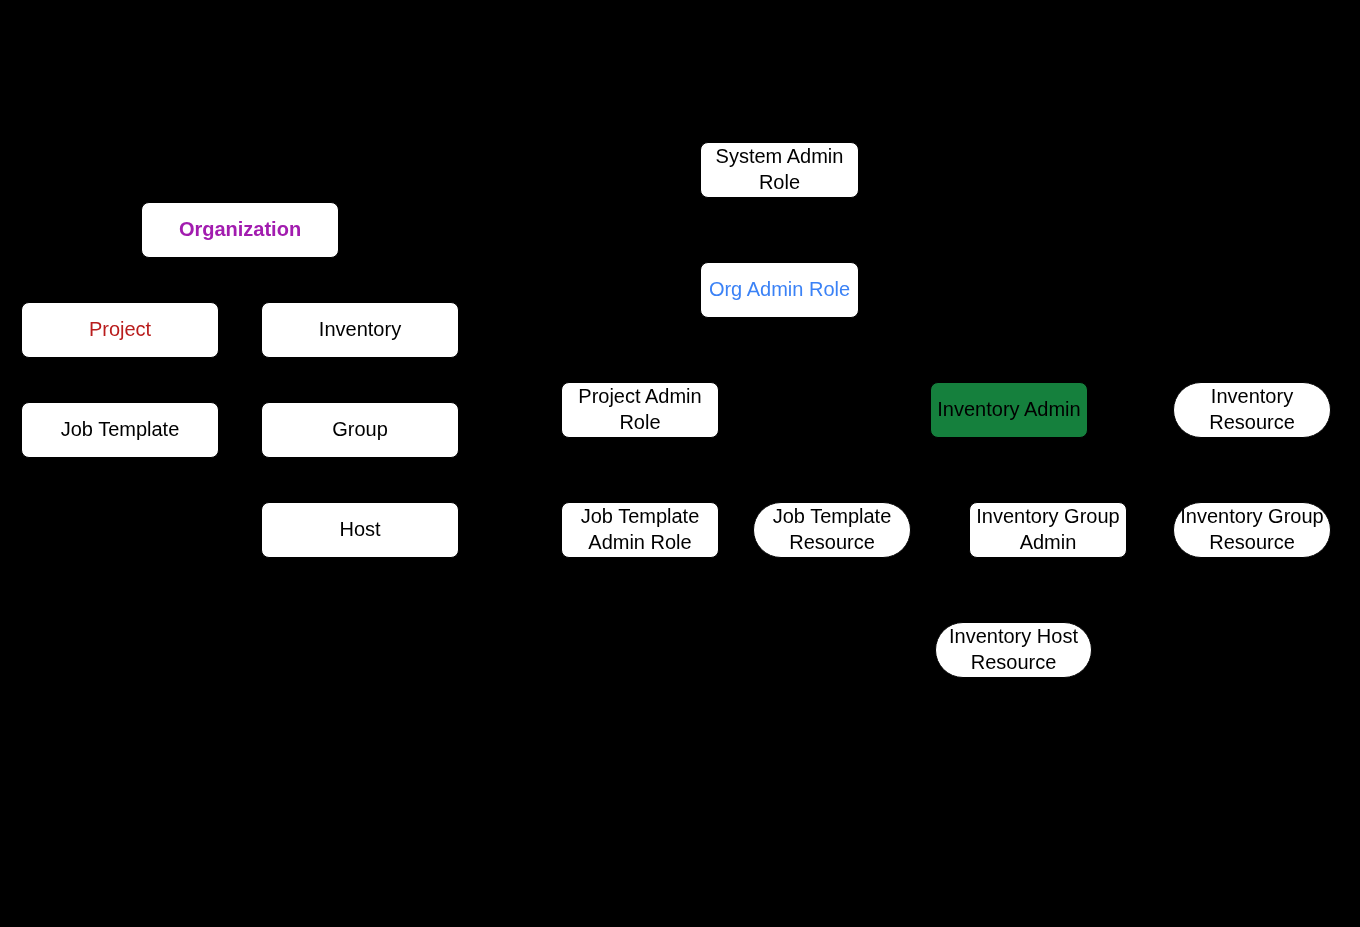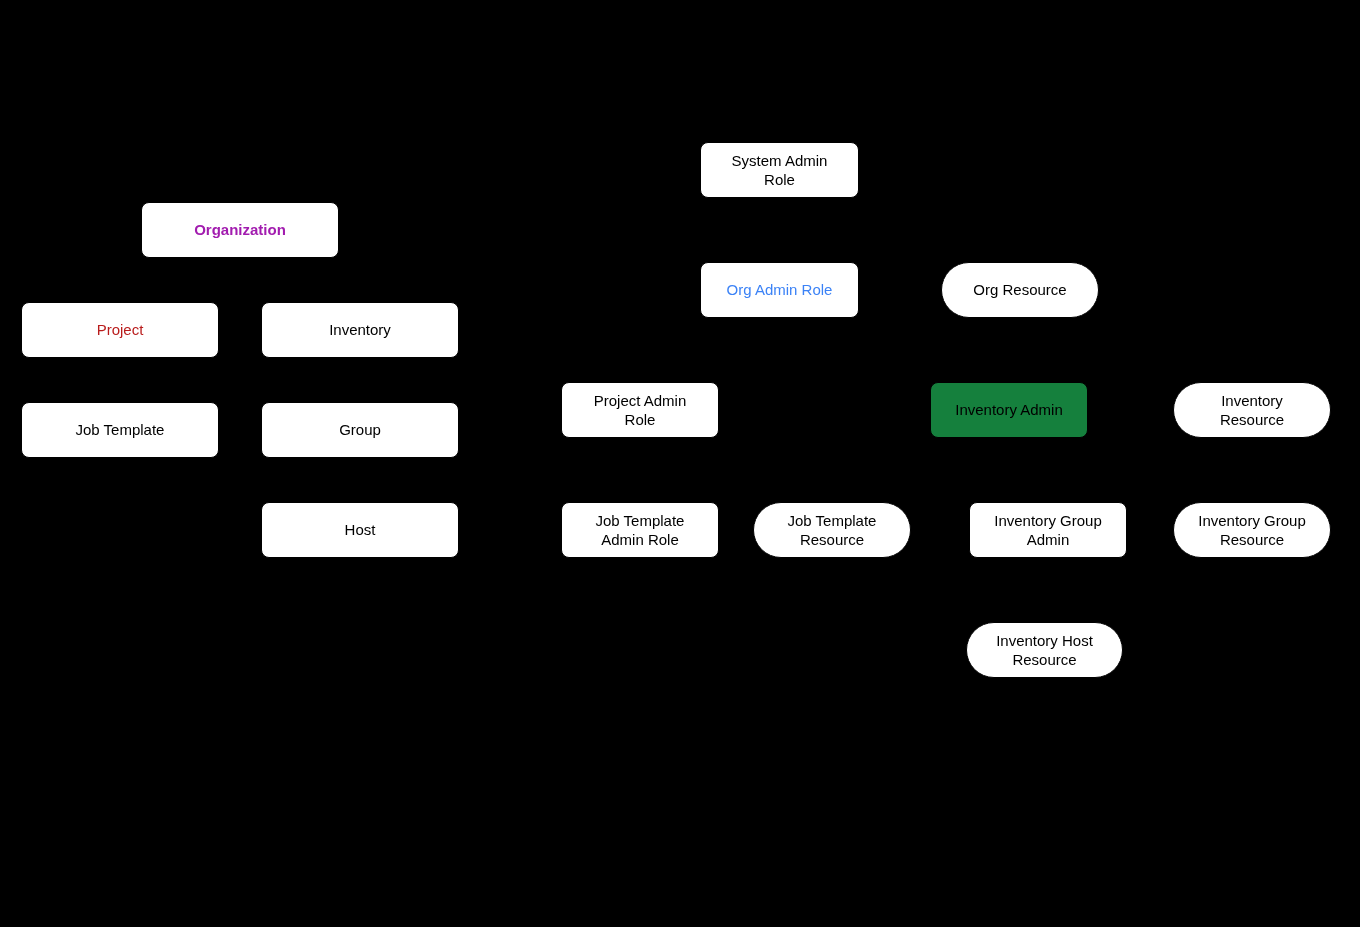--- a/index.html
+++ b/index.html
@@ -17,50 +17,49 @@
   }
   .node {
     position: absolute;
     box-sizing: border-box;
     background: #ffffff;
     color: #000000;
     display: flex;
     align-items: center;
     justify-content: center;
     text-align: center;
-    font-size: 15px;
+    font-size: 20px;
     line-height: 1.28;
     white-space: pre-line;
     border: 1px solid #000000;
   }
   .node.rect { border-radius: 8px; }
   .node.pill { border-radius: 28px; }
 </style>
 </head>
 <body>
 
 <div id="diagram-canvas" style="background: rgb(0, 0, 0);">
     <div class="node rect" style="left: 141px; top: 202px; width: 198px; height: 56px; background: rgb(255, 255, 255); color: #a21caf; font-weight: bold;">Organization</div>
     <div class="node rect" style="left: 21px; top: 302px; width: 198px; height: 56px; background: rgb(255, 255, 255); color: #b91c1c;">Project</div>
     <div class="node rect" style="left: 261px; top: 302px; width: 198px; height: 56px; background: rgb(255, 255, 255); color: rgb(0, 0, 0);">Inventory</div>
     <div class="node rect" style="left: 21px; top: 402px; width: 198px; height: 56px; background: rgb(255, 255, 255); color: rgb(0, 0, 0);">Job Template</div>
     <div class="node rect" style="left: 261px; top: 502px; width: 198px; height: 56px; background: rgb(255, 255, 255); color: rgb(0, 0, 0);">Host</div>
     <div class="node rect" style="left: 261px; top: 402px; width: 198px; height: 56px; background: rgb(255, 255, 255); color: rgb(0, 0, 0);">Group</div>
     <div class="node rect" style="left: 700px; top: 142px; width: 159px; height: 56px; background: rgb(255, 255, 255); color: rgb(0, 0, 0);">System Admin
 Role</div>
     <div class="node rect" style="left: 700px; top: 262px; width: 159px; height: 56px; background: rgb(255, 255, 255); color: #3b82f6;">Org Admin Role</div>
-    <div class="node pill" style="left: 941px; top: 262px; width: 158px; height: 56px; background: rgb(255, 255, 255); color: rgb(0, 0, 0);">Org Resource</div>
     <div class="node rect" style="left: 561px; top: 382px; width: 158px; height: 56px; background: rgb(255, 255, 255); color: rgb(0, 0, 0);">Project Admin
 Role</div>
     <div class="node rect" style="left: 930px; top: 382px; width: 158px; height: 56px; background: #15803d; color: rgb(0, 0, 0);">Inventory Admin</div>
     <div class="node pill" style="left: 1173px; top: 382px; width: 158px; height: 56px; background: rgb(255, 255, 255); color: rgb(0, 0, 0);">Inventory
 Resource</div>
     <div class="node rect" style="left: 561px; top: 502px; width: 158px; height: 56px; background: rgb(255, 255, 255); color: rgb(0, 0, 0);">Job Template
 Admin Role</div>
     <div class="node pill" style="left: 753px; top: 502px; width: 158px; height: 56px; background: rgb(255, 255, 255); color: rgb(0, 0, 0);">Job Template
 Resource</div>
     <div class="node rect" style="left: 969px; top: 502px; width: 158px; height: 56px; background: rgb(255, 255, 255); color: rgb(0, 0, 0);">Inventory Group
 Admin</div>
     <div class="node pill" style="left: 1173px; top: 502px; width: 158px; height: 56px; background: rgb(255, 255, 255); color: rgb(0, 0, 0);">Inventory Group
 Resource</div>
-    <div class="node pill" style="left: 966px; top: 622px; width: 157px; height: 56px; background: rgb(255, 255, 255); color: rgb(0, 0, 0);">Inventory Host
+    <div class="node pill" style="left: 935px; top: 622px; width: 157px; height: 56px; background: rgb(255, 255, 255); color: rgb(0, 0, 0);">Inventory Host
 Resource</div>
   </div>
 
 </body></html>

